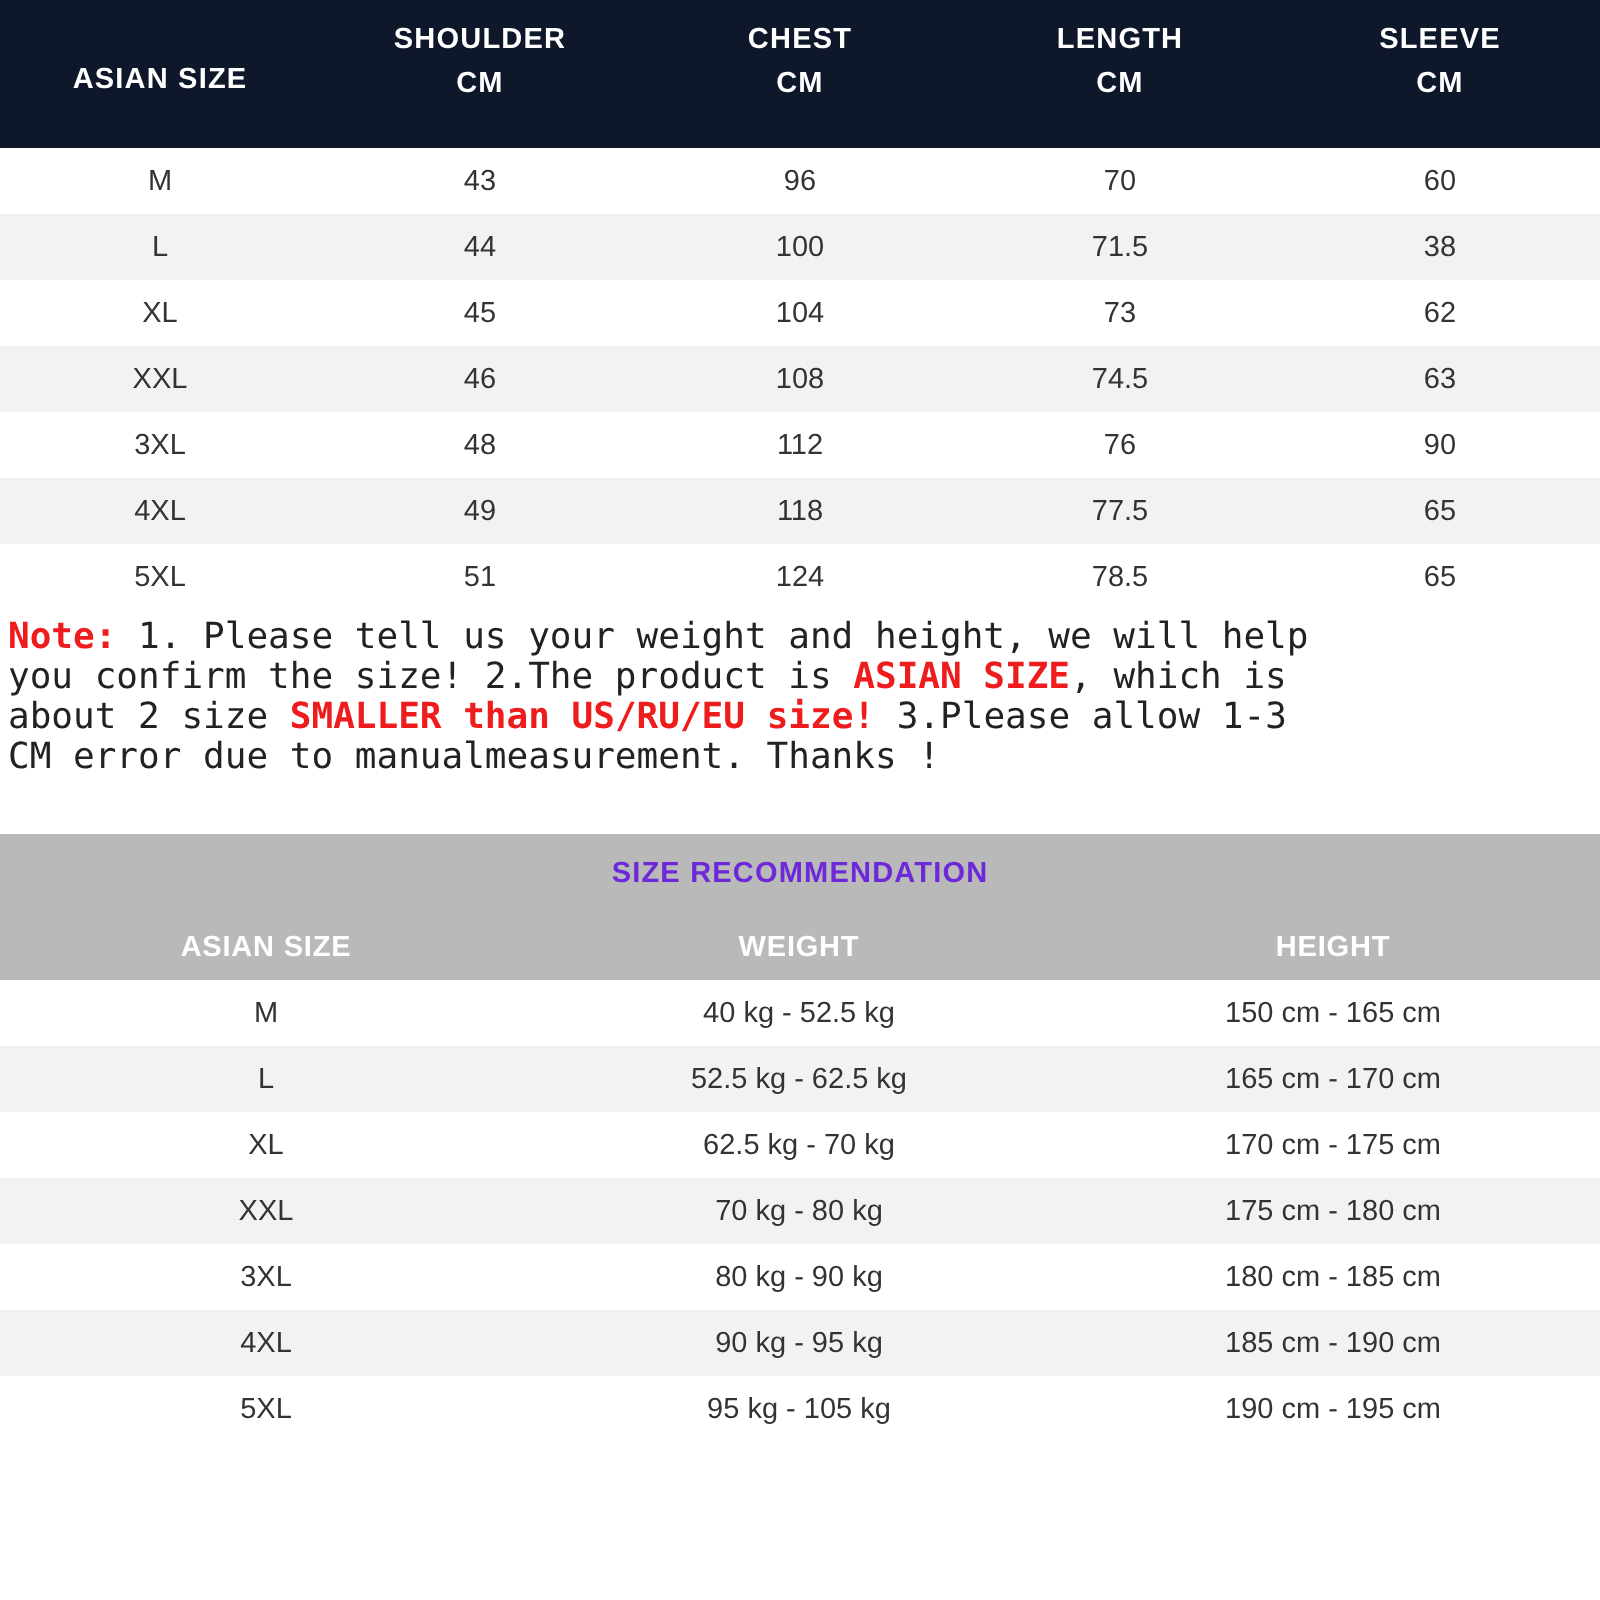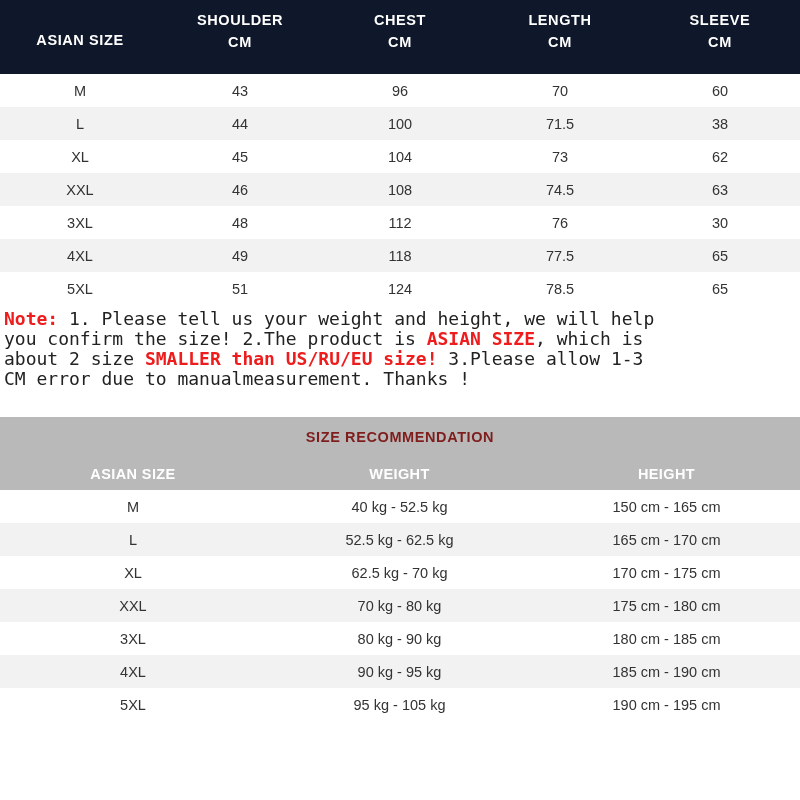--- a/index.html
+++ b/index.html
@@ -79,21 +79,21 @@
     width: 800px;
     border-collapse: collapse;
     table-layout: fixed;
   }
   table.rectable col.r0 { width: 266px; }
   table.rectable col.r1 { width: 267px; }
   table.rectable col.r2 { width: 267px; }
 
   .rec-title td {
     background: #b9b9b9;
-    color: #7f1d1d;
+    color: #6d28d9;
     font-weight: bold;
     font-size: 14.5px;
     letter-spacing: 0.6px;
     text-align: center;
     height: 33px;
     padding: 12px;
     vertical-align: middle;
   }
   .rec-hdr td {
     background: #b9b9b9;
@@ -182,21 +182,21 @@
         <td class="body">46</td>
         <td class="body">108</td>
         <td class="body">74.5</td>
         <td class="body">63</td>
       </tr>
       <tr class="odd">
         <td class="body">3XL</td>
         <td class="body">48</td>
         <td class="body">112</td>
         <td class="body">76</td>
-        <td class="body">30</td>
+        <td class="body">90</td>
       </tr>
       <tr class="even">
         <td class="body">4XL</td>
         <td class="body">49</td>
         <td class="body">118</td>
         <td class="body">77.5</td>
         <td class="body">65</td>
       </tr>
       <tr class="odd">
         <td class="body">5XL</td>

